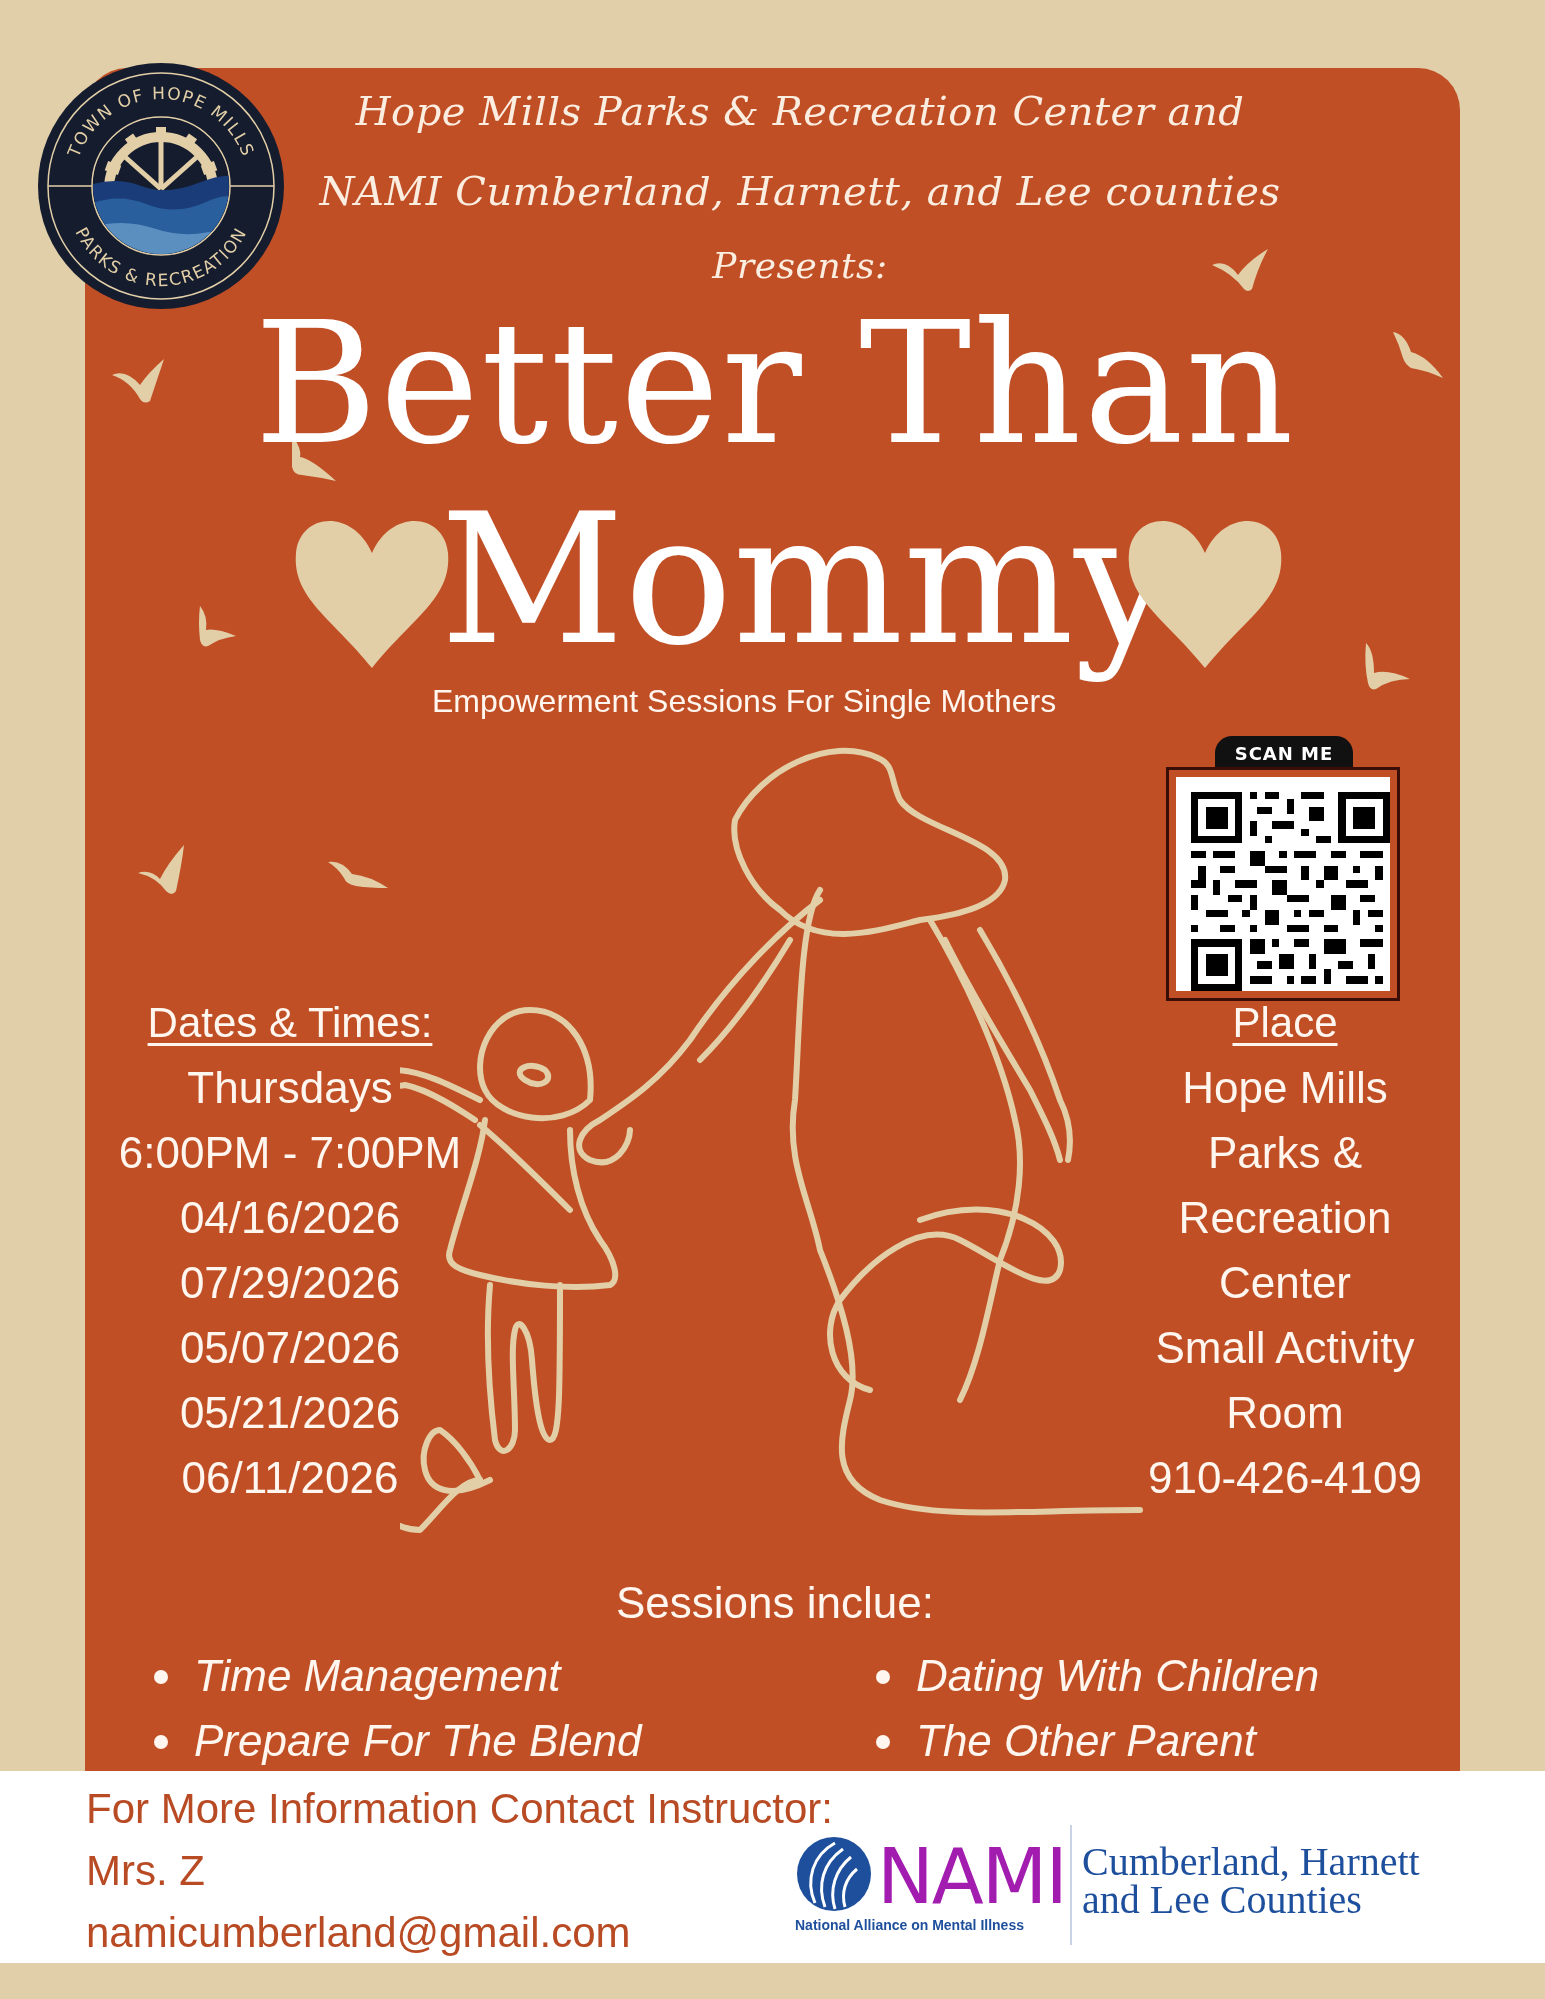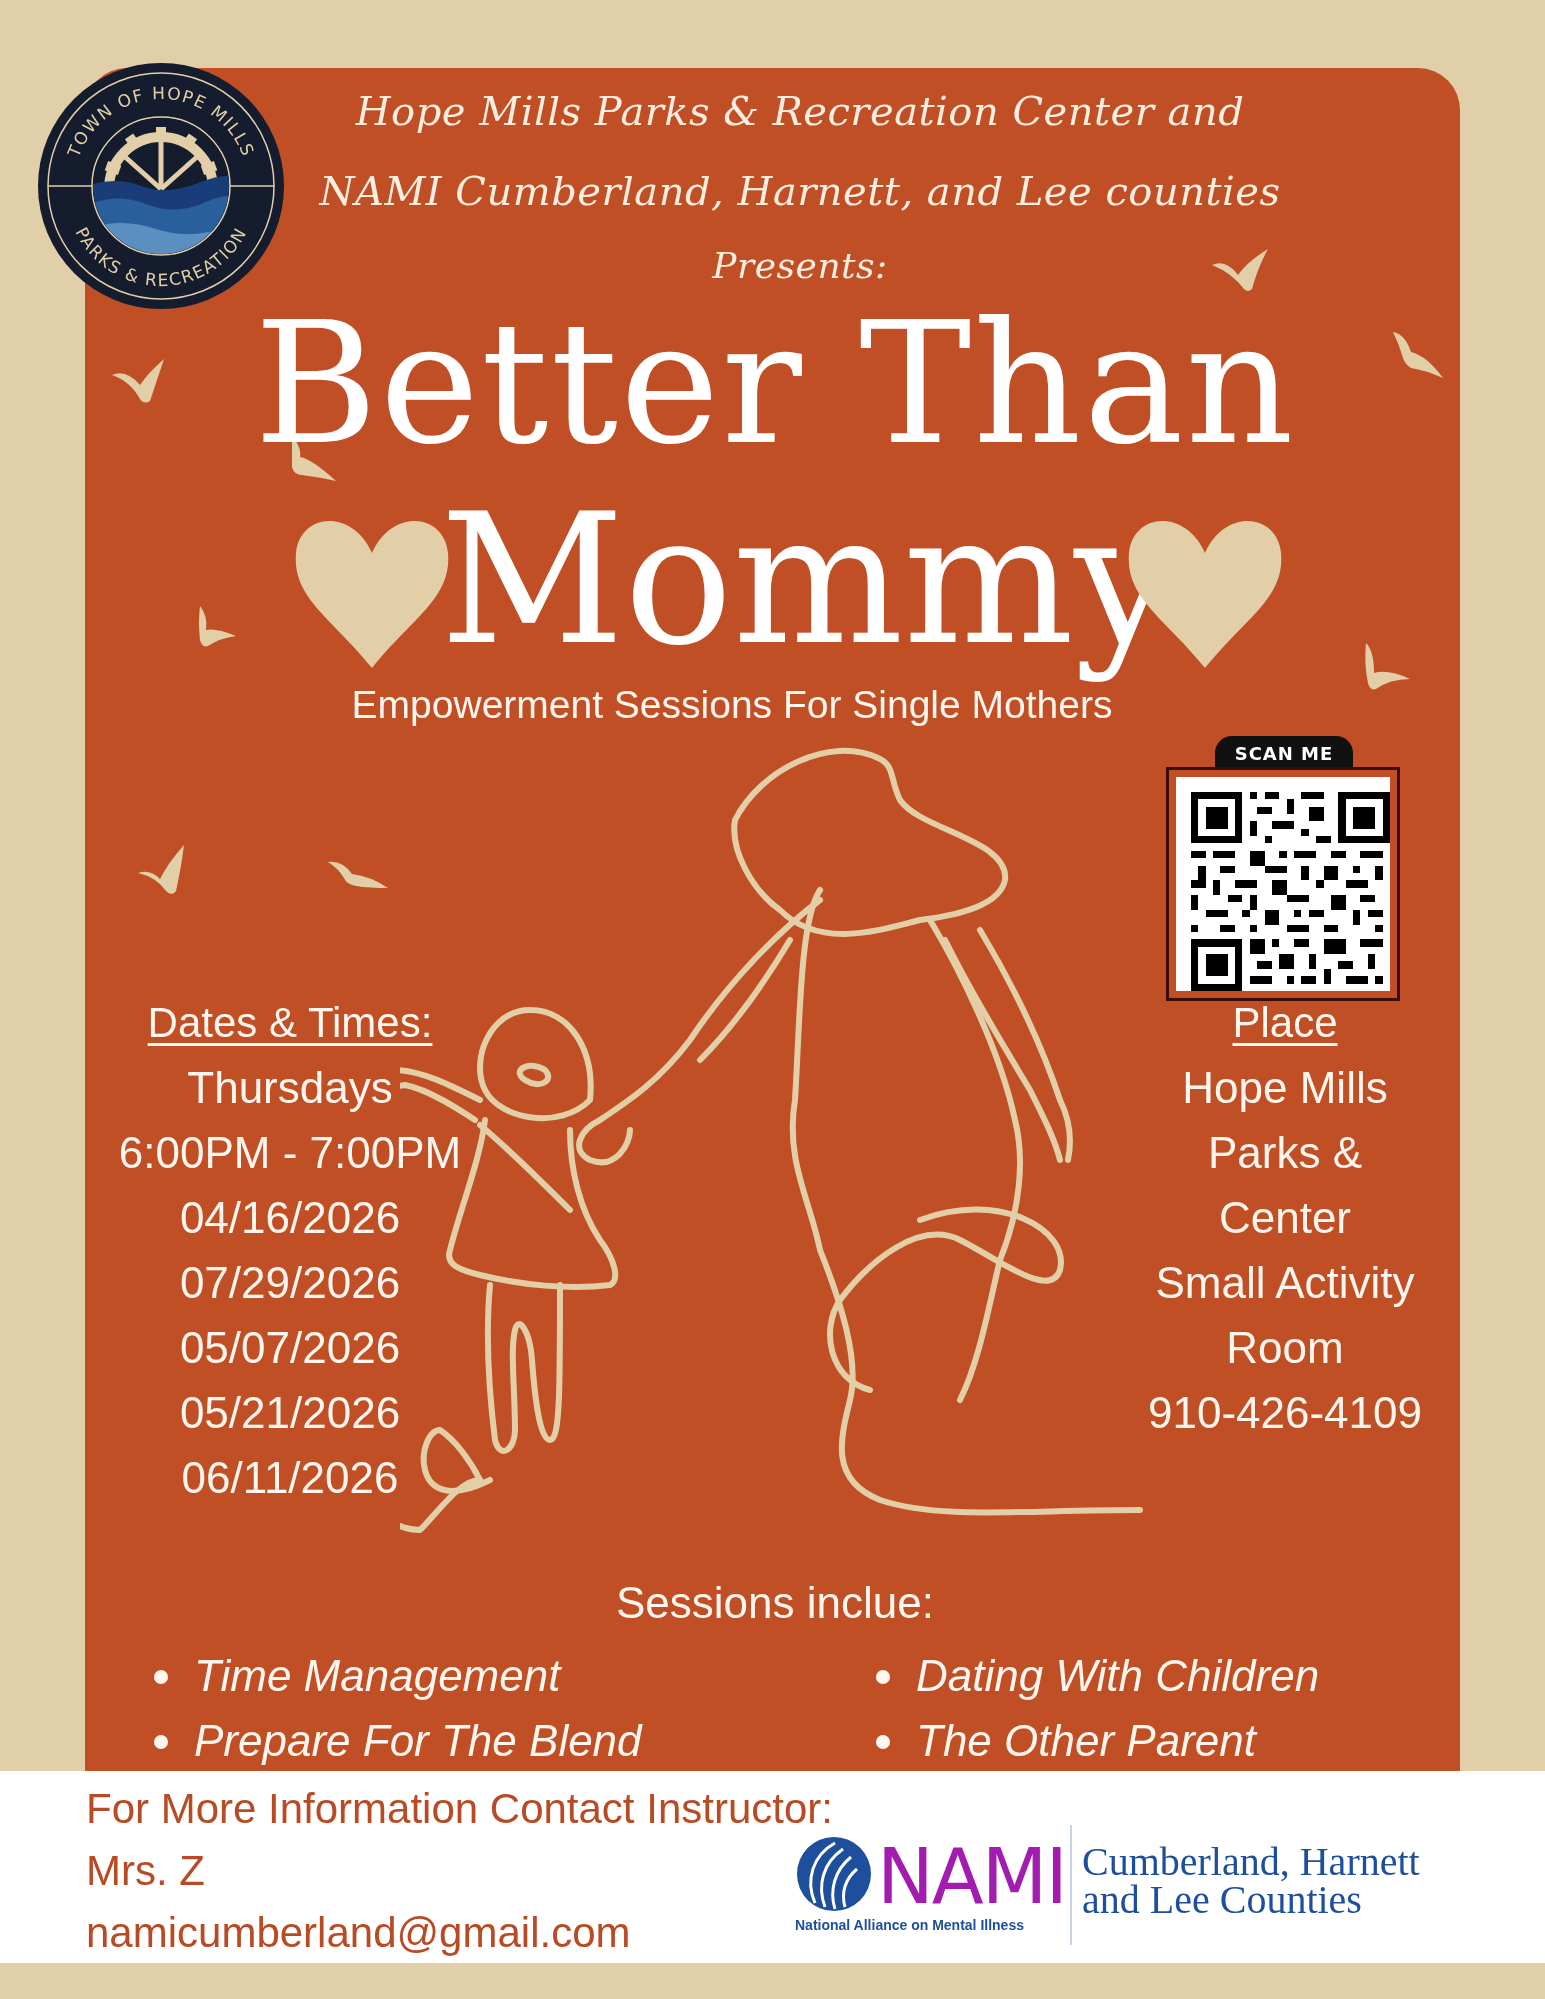--- a/index.html
+++ b/index.html
@@ -108,21 +108,21 @@
 <div class="abs title" style="left:250px;top:300px;width:1050px;font-size:168px;letter-spacing:2px">Better Than</div>
 <div class="abs title" style="left:440px;top:490px;width:680px;font-size:180px">Mommy</div>
 
 <svg class="abs" style="left:292px;top:508px" width="160" height="165" viewBox="0 0 160 165">
   <path d="M80 160 C 40 110 0 90 4 45 C 8 5 60 0 80 45 C 100 0 152 5 156 45 C 160 90 120 110 80 160z" fill="#e3cfa7"></path>
 </svg>
 <svg class="abs" style="left:1125px;top:508px" width="160" height="165" viewBox="0 0 160 165">
   <path d="M80 160 C 40 110 0 90 4 45 C 8 5 60 0 80 45 C 100 0 152 5 156 45 C 160 90 120 110 80 160z" fill="#e3cfa7"></path>
 </svg>
 
-<div class="abs white-txt" style="left:192px;top:683px;width:1080px;font-size:39px">Empowerment Sessions For Single Mothers</div>
+<div class="abs white-txt" style="left:204px;top:683px;width:1080px;font-size:32px">Empowerment Sessions For Single Mothers</div>
 
 <div class="scan-tab">SCAN ME</div>
 <div class="qr-wrap">
   <div class="qr-inner">
     <svg width="214" height="214" viewBox="0 0 29 29" shape-rendering="crispEdges">
       <rect width="29" height="29" fill="#fff"></rect>
       <g fill="#000">
         <path d="M2 2h7v7H2z M22 2h7v7h-7z M2 22h7v7H2z"></path>
       </g>
       <g fill="#fff">
@@ -183,20 +183,21 @@
   <div class="white-txt col-line">07/29/2026</div>
   <div class="white-txt col-line">05/07/2026</div>
   <div class="white-txt col-line">05/21/2026</div>
   <div class="white-txt col-line">06/11/2026</div>
 </div>
 
 <div class="abs" style="left:1115px;top:990px;width:340px">
   <div class="white-txt col-line u" style="font-size:42px">Place</div>
   <div class="white-txt col-line">Hope Mills</div>
   <div class="white-txt col-line">Parks &amp;</div>
+  <div class="white-txt col-line">Recreation</div>
   <div class="white-txt col-line">Center</div>
   <div class="white-txt col-line">Small Activity</div>
   <div class="white-txt col-line">Room</div>
   <div class="white-txt col-line">910-426-4109</div>
 </div>
 
 <div class="abs white-txt" style="left:400px;top:1570px;width:750px;font-size:44px;line-height:65px">Sessions inclue:</div>
 <ul class="abs bullet-list" style="left:140px;top:1635px">
   <li><span class="dot"></span><span>Time Management</span></li>
   <li><span class="dot"></span><span>Prepare For The Blend</span></li>

